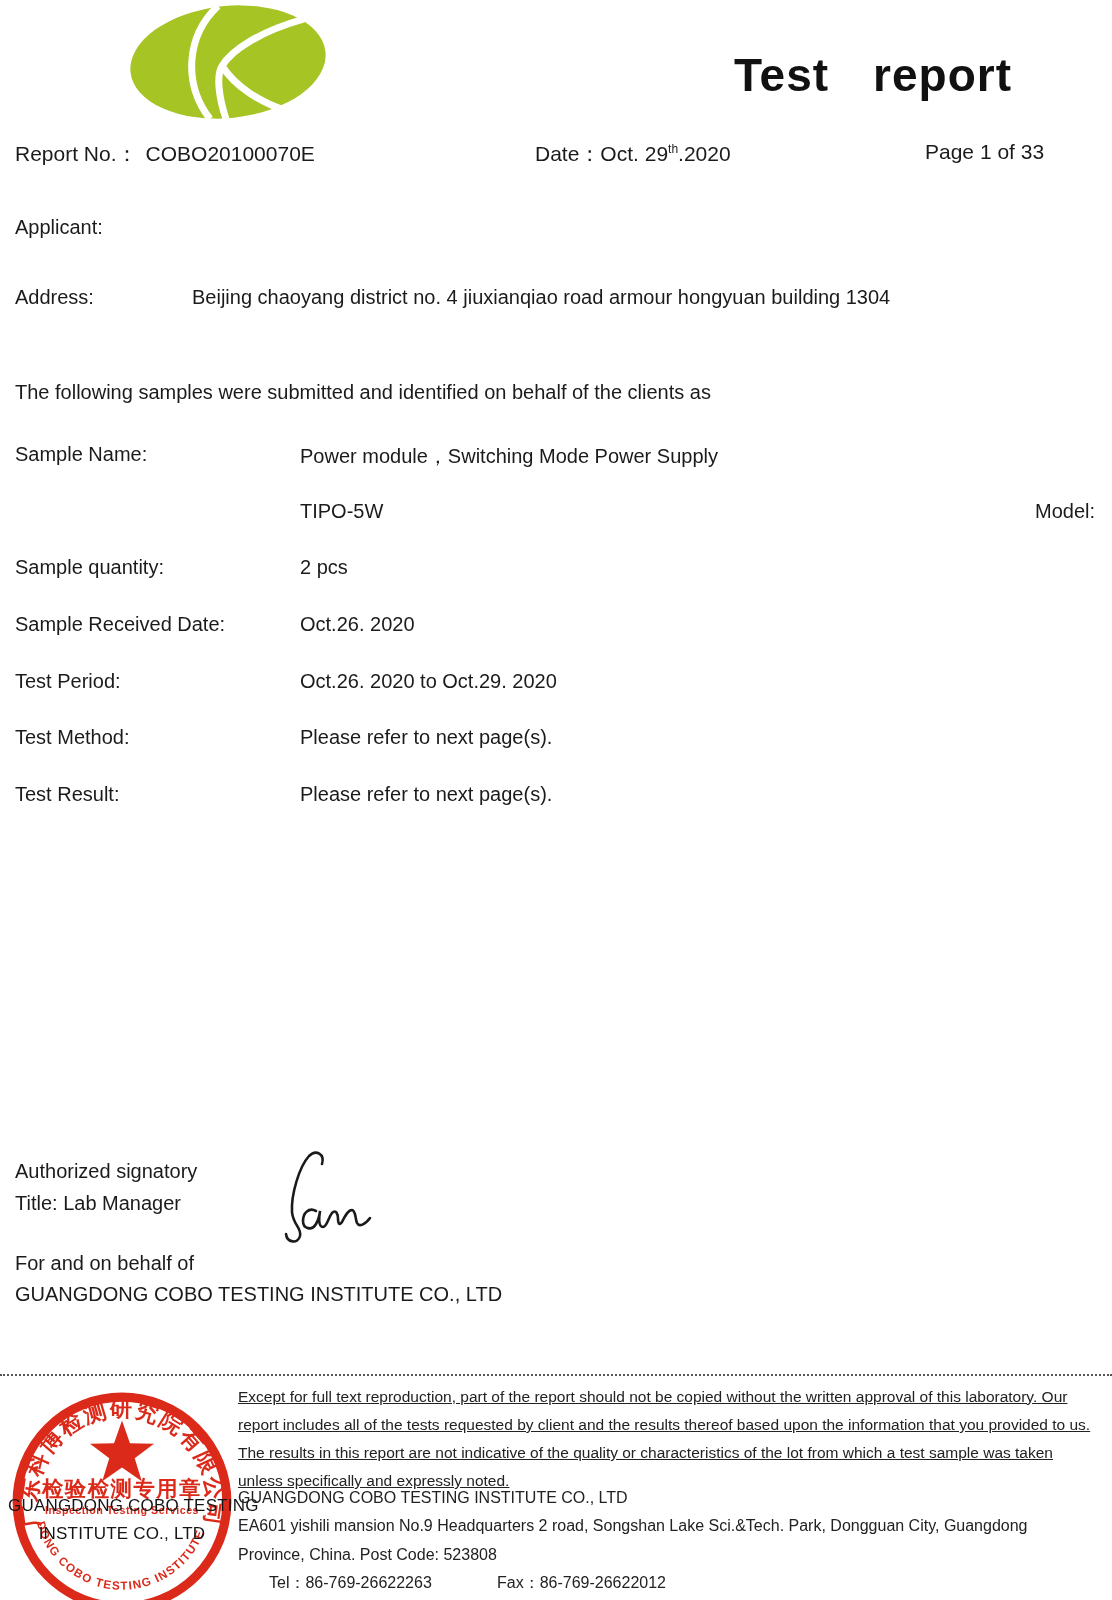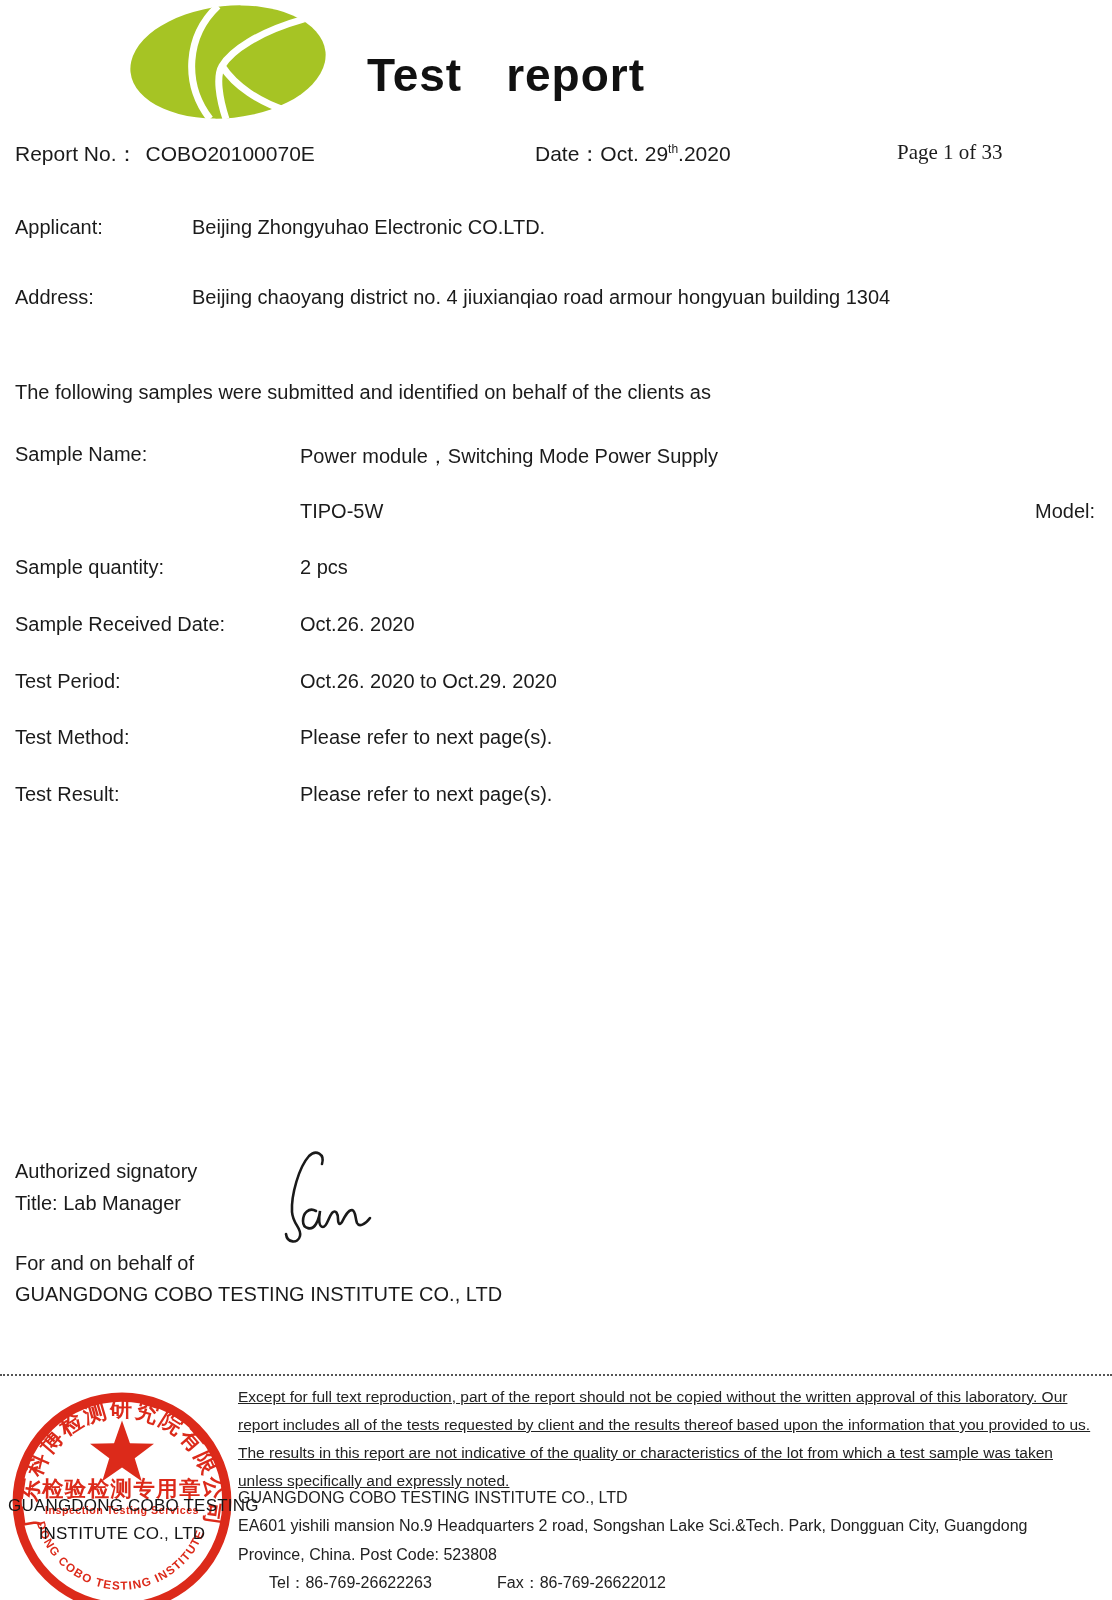--- a/index.html
+++ b/index.html
@@ -2,21 +2,21 @@
 <html><head>
 <meta charset="utf-8">
 <style>
   html,body{margin:0;padding:0;background:#ffffff;}
   .page{
     position:relative;width:1112px;height:1600px;background:#ffffff;
     overflow:hidden;font-family:"Liberation Sans",sans-serif;color:#1b1b1b;
   }
   .abs{position:absolute;}
   
-  .doc-title{position:absolute;top:48px;left:0;width:1012px;text-align:center;
+  .doc-title{position:absolute;top:48px;left:0;width:1012px;text-align:right;
     font-size:46px;font-weight:bold;letter-spacing:1px;color:#111;}
   .doc-title .w1{margin-right:44px;}
   .hdr{font-size:21px;}
   .hdr sup{font-size:12px;vertical-align:super;line-height:0;}
   
   .lblrow{font-size:20px;white-space:nowrap;}
   .party-val{position:absolute;left:177px;top:0;white-space:nowrap;}
   .sample-val{position:absolute;left:285px;top:0;white-space:nowrap;}
   .rowwrap{position:absolute;left:15px;width:1080px;}
   
@@ -46,25 +46,24 @@
   <div class="doc-title">
     <span class="w1">Test</span><span>report</span>
   </div>
 
   <div class="abs hdr" style="left:15px;top:140px;">
     <span>Report No.：</span><span style="margin-left:8px;">COBO20100070E</span>
   </div>
   <div class="abs hdr" style="left:535px;top:140px;">
     <span>Date：</span><span>Oct. 29</span><sup>th</sup><span>.2020</span>
   </div>
-  <div class="abs hdr" style="left:897px;top:140px;font-family:Liberation Serif, serif;">Page 1 of 33</div>
+  <div class="abs hdr" style="left:925px;top:140px;">Page 1 of 33</div>
 
   <div class="rowwrap lblrow" style="top:216px;">
     <span>Applicant:</span>
-    <span class="party-val">Beijing Zhongyuhao Electronic CO.LTD.</span>
   </div>
   <div class="rowwrap lblrow" style="top:286px;">
     <span>Address:</span>
     <span class="party-val">Beijing chaoyang district no. 4 jiuxianqiao road armour hongyuan building 1304</span>
   </div>
 
   <div class="rowwrap lblrow" style="top:381px;">The following samples were submitted and identified on behalf of the clients as</div>
 
   <div class="rowwrap lblrow" style="top:443px;">
     <span>Sample Name:</span>

